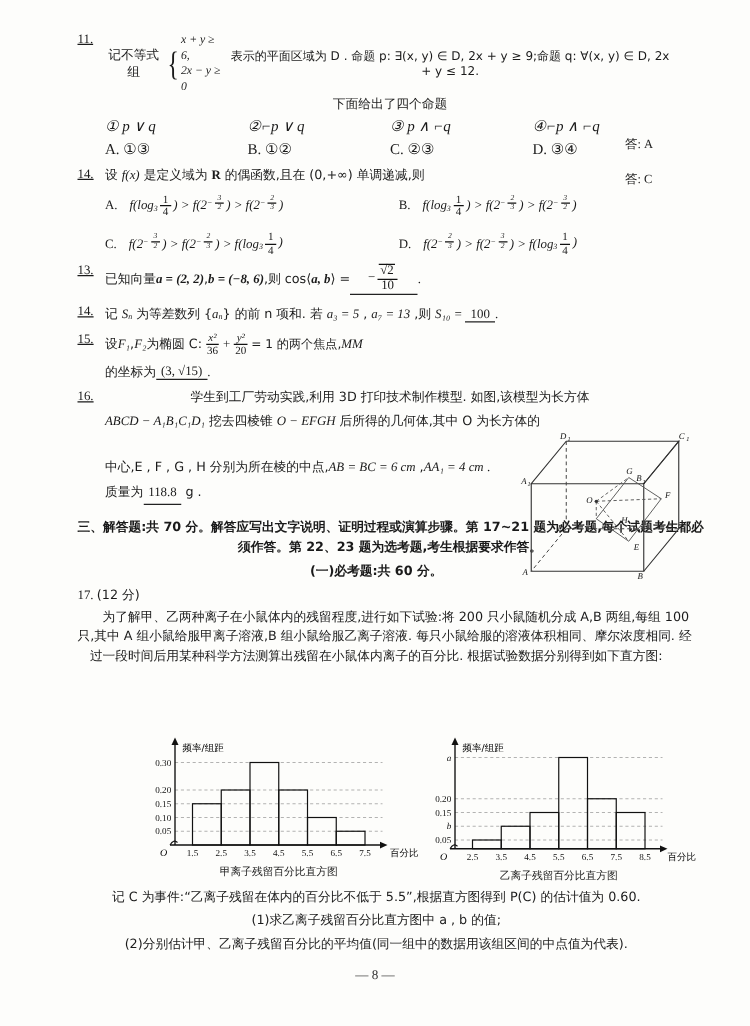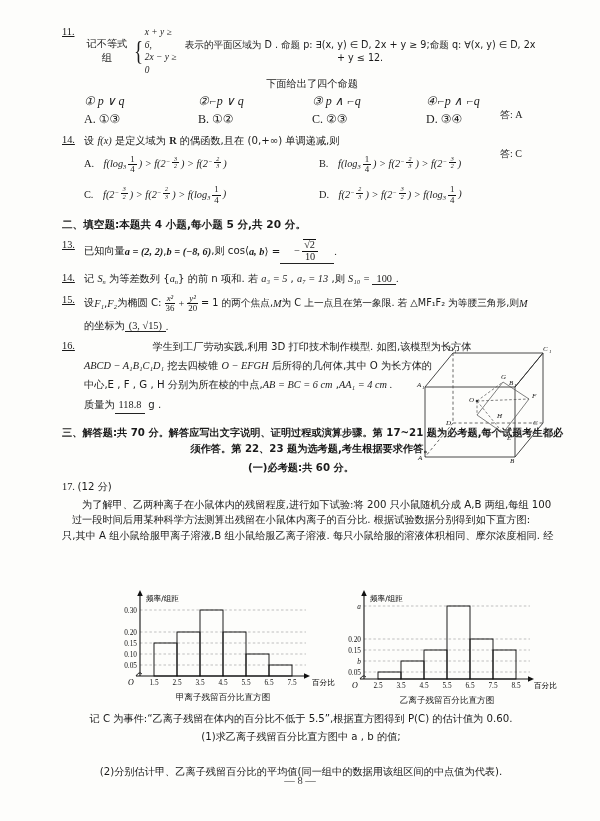--- a/index.html
+++ b/index.html
@@ -161,21 +161,20 @@
                   </span></sup>) &gt; f(log<sub>3</sub></span><span class="frac">
                 <span class="num">1</span>
                 <span class="den">4</span>
               </span><span class="it">)</span>
             
           </div>
         </div>
       </div>
     </div>
 
-    <div class="sechead">二、填空题:本题共 4 小题,每小题 5 分,共 20 分。</div>
 
     <div class="qrow" style="margin-top:6px">
       <div class="qnum">13.</div>
       <div class="qbody" style="display:flex;align-items:center;">
         <span class="cn">已知向量 </span>
         <span class="it bold">a = (2, 2)</span>
         <span class="cn"> , </span>
         <span class="it bold">b = (−8, 6)</span>
         <span class="cn"> ,则 cos⟨</span>
         <span class="it bold">a, b</span>
@@ -211,67 +210,66 @@
             <span class="num it">x²</span>
             <span class="den">36</span>
           </span>
           <span>+</span>
           <span class="frac">
             <span class="num it">y²</span>
             <span class="den">20</span>
           </span>
           <span class="cn" style="font-size:9.7px">= 1 的两个焦点,</span>
           <span class="it">M</span>
-          <span class="cn" style="font-size:9.7px"> 为 C 上一点且在第一象限. 若 △MF₁F₂ 为等腰三角形,则 </span>
           <span class="it">M</span>
         </div>
         <div style="display:flex;align-items:center;margin-top:6px;">
           <span class="cn">的坐标为 </span>
           <span class="blank">(3, √15)</span>
           <span>.</span>
         </div>
       </div>
     </div>
 
     <div class="qrow" style="margin-top:7px">
       <div class="qnum">16.</div>
       <div class="qbody" style="width:300px">
         <div class="line cn">学生到工厂劳动实践,利用 3D 打印技术制作模型. 如图,该模型为长方体</div>
         <div class="line" style="margin-top:4px">
           <span class="it">ABCD − A₁B₁C₁D₁</span><span class="cn"> 挖去四棱锥 </span><span class="it">O − EFGH</span><span class="cn"> 后所得的几何体,其中 O 为长方体的</span>
         </div>
-        <div class="line" style="margin-top:5px">
+        <div class="line" style="margin-top:23px">
           <span class="cn">中心,E , F , G , H 分别为所在棱的中点,</span><span class="it">AB = BC = 6 cm</span><span class="cn"> ,</span><span class="it">AA₁ = 4 cm</span><span> .</span>
         </div>
         <div class="line" style="margin-top:5px">
           <span class="cn">质量为</span><span class="blank">118.8</span><span class="cn" style="margin-left:3px">g .</span>
         </div>
       </div>
     </div>
 
     <div style="margin-top:11px">
       <div class="line cn bold">三、解答题:共 70 分。解答应写出文字说明、证明过程或演算步骤。第 17~21 题为必考题,每个试题考生都必</div>
       <div class="line cn bold indent" style="margin-top:2px">须作答。第 22、23 题为选考题,考生根据要求作答。</div>
       <div class="line cn bold" style="margin-top:4px">(一)必考题:共 60 分。</div>
     </div>
 
     <div style="margin-top:5px">
       <div class="line">
         <span>17.</span>
         <span class="cn">(12 分)</span>
       </div>
       <div class="line cn indent2" style="margin-top:3px">为了解甲、乙两种离子在小鼠体内的残留程度,进行如下试验:将 200 只小鼠随机分成 A,B 两组,每组 100</div>
+      <div class="line cn">只,其中 A 组小鼠给服甲离子溶液,B 组小鼠给服乙离子溶液. 每只小鼠给服的溶液体积相同、摩尔浓度相同. 经</div>
       <div class="line cn">过一段时间后用某种科学方法测算出残留在小鼠体内离子的百分比. 根据试验数据分别得到如下直方图:</div>
-      <div class="line cn">只,其中 A 组小鼠给服甲离子溶液,B 组小鼠给服乙离子溶液. 每只小鼠给服的溶液体积相同、摩尔浓度相同. 经</div>
     </div>
   </div>
 
   <div class="answers">
     <div class="ans" style="top:108px;left:0">答: A</div>
-    <div class="ans" style="top:147px;left:0">答: C</div>
+    <div class="ans" style="top:136px;left:0">答: C</div>
   </div>
 
   <div class="fig3d">
     <svg width="140" height="128" viewBox="0 0 140 128">
       <g stroke="#333" fill="none" stroke-width="0.9">
 
         <path d="M38 8 L128 8 L100 42 L10 42 Z"></path>
 
         <path d="M10 42 L10 112 L100 112 L100 42"></path>
 
@@ -417,17 +415,17 @@
         <text x="36" y="13" font-size="7.6" font-family="DejaVu Sans, sans-serif">频率/组距</text>
         <text x="200" y="100" font-size="7.6" font-family="DejaVu Sans, sans-serif">百分比</text>
       </svg>
       <div class="chartcap" style="left:28px;top:107px;width:170px">乙离子残留百分比直方图</div>
     </div>
   </div>
 
   <div style="position:absolute;left:62px;top:712px;width:478px;">
     <div class="line cn">记 C 为事件:“乙离子残留在体内的百分比不低于 5.5”,根据直方图得到 P(C) 的估计值为 0.60.</div>
     <div class="line cn" style="margin-top:4px">(1)求乙离子残留百分比直方图中 a , b 的值;</div>
-    <div class="line cn" style="margin-top:20px">(2)分别估计甲、乙离子残留百分比的平均值(同一组中的数据用该组区间的中点值为代表).</div>
+    <div class="line cn" style="margin-top:4px">(2)分别估计甲、乙离子残留百分比的平均值(同一组中的数据用该组区间的中点值为代表).</div>
   </div>
 
   <div class="footer">— 8 —</div>
 </div>
 
 </body></html>

